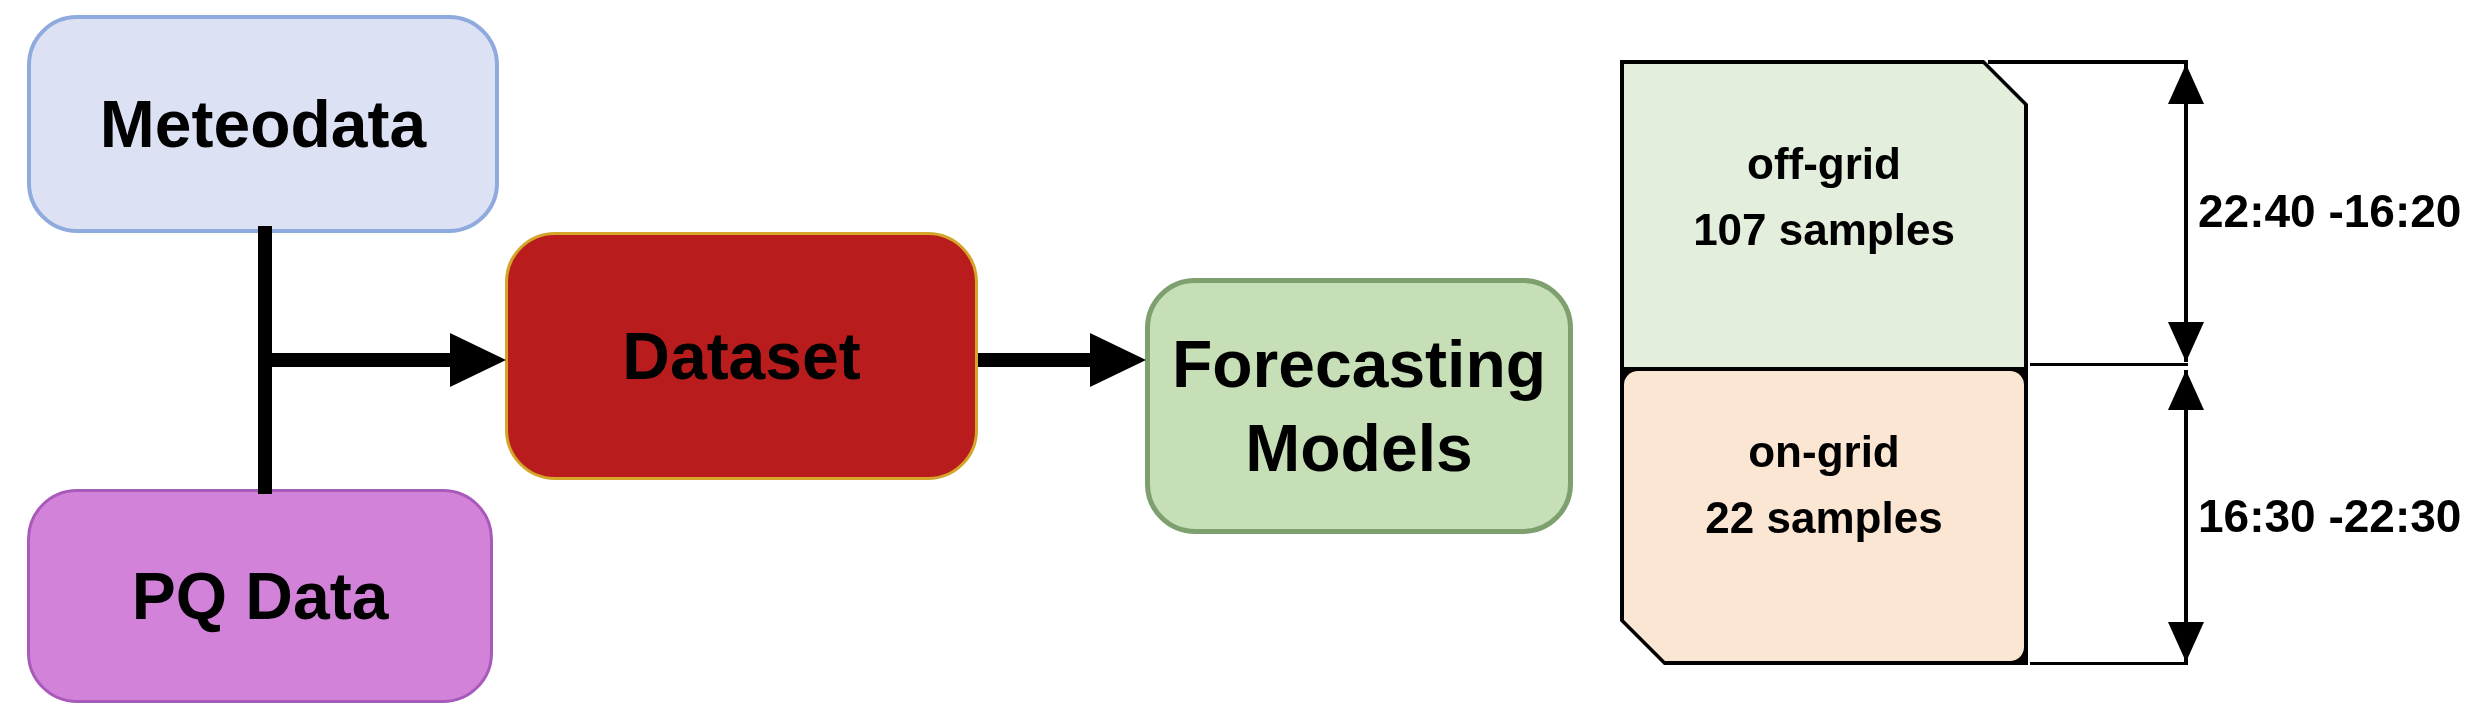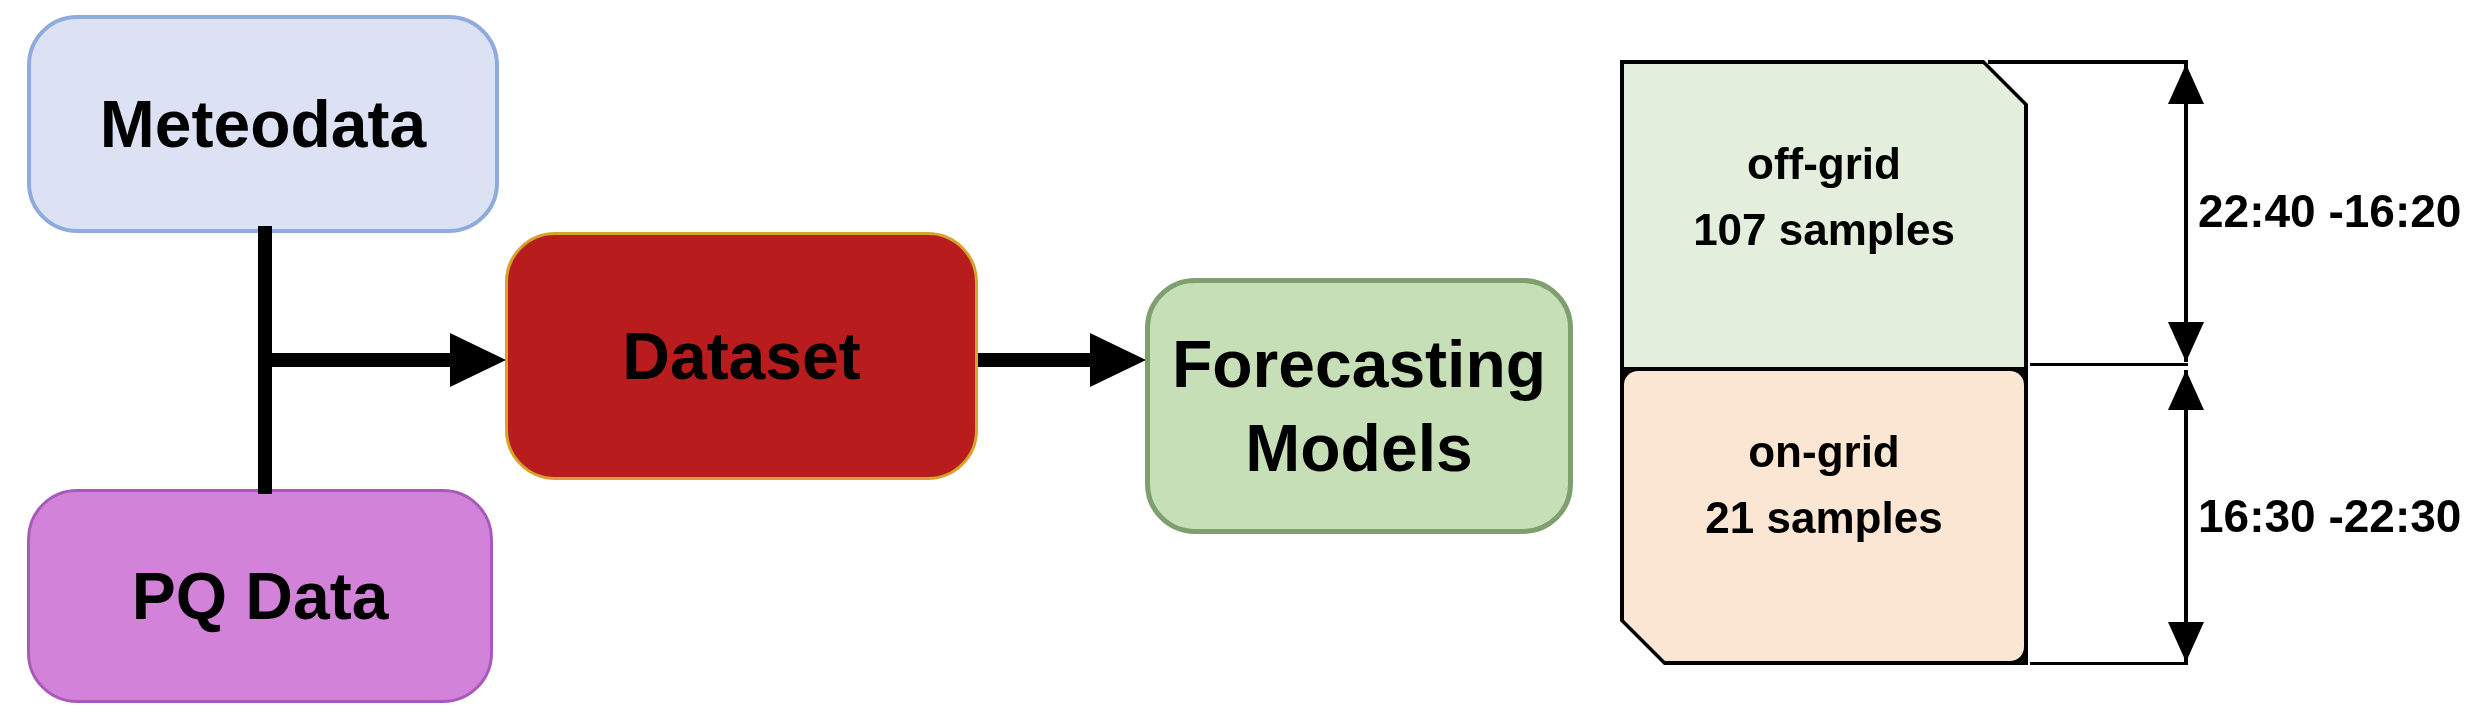--- a/index.html
+++ b/index.html
@@ -92,21 +92,21 @@
   <div class="cutbox cutbox-offgrid">
     <div class="fill" style="background-color: rgb(228, 238, 220);">
       <span>off-grid</span>
       <span>107 samples</span>
     </div>
   </div>
 
   <div class="cutbox cutbox-ongrid">
     <div class="fill" style="background-color: rgb(251, 230, 212);">
       <span>on-grid</span>
-      <span>21 samples</span>
+      <span>22 samples</span>
     </div>
   </div>
 
   <div class="thin conn-top"></div>
   <div class="thin conn-mid"></div>
   <div class="thin conn-bottom"></div>
 
   <div class="thin dim-line-top"></div>
   <div class="tri-up tri-1a"></div>
   <div class="tri-down tri-1b"></div>

